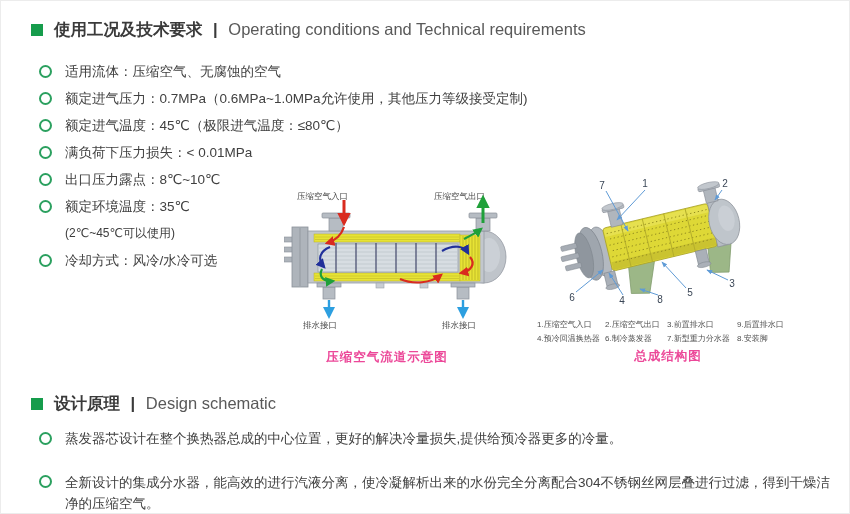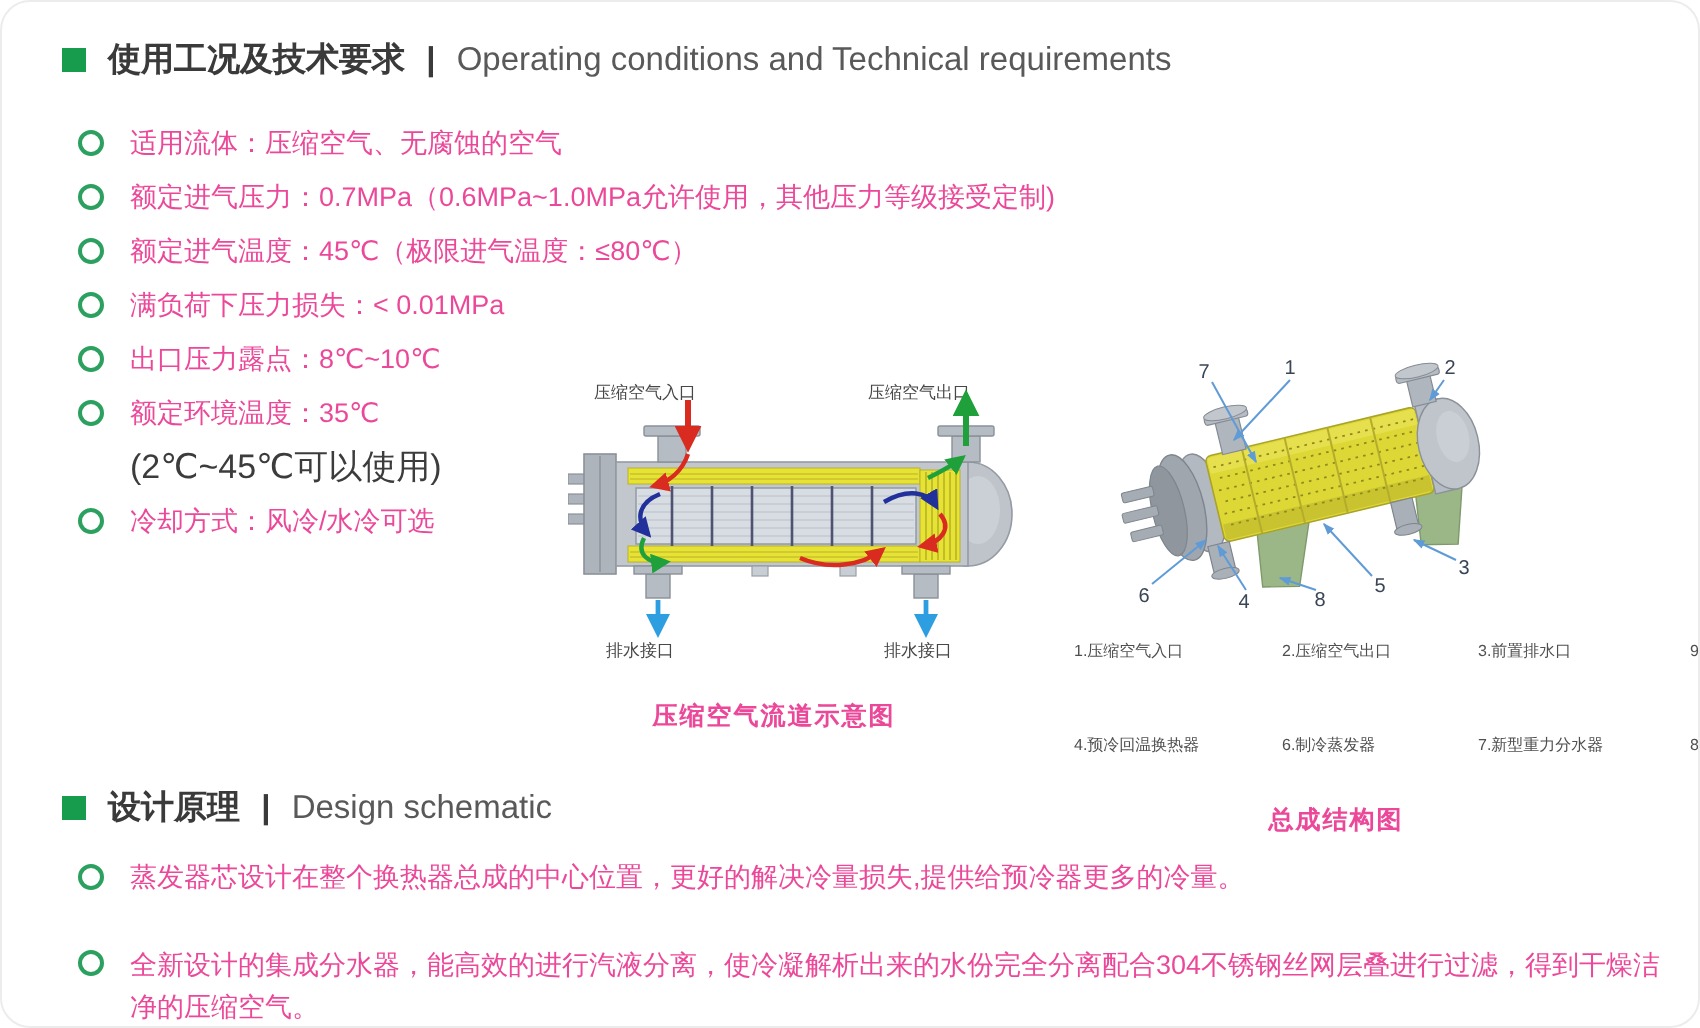--- a/index.html
+++ b/index.html
@@ -1,37 +1,37 @@
 <!DOCTYPE html>
 <html><head>
 <meta charset="utf-8">
 <style>
   html,body{margin:0;padding:0;background:#ffffff;}
   body{width:850px;height:514px;font-family:"Liberation Sans","DejaVu Sans",sans-serif;}
   .page{position:relative;width:848px;height:512px;background:#fff;border:1px solid #ececec;
-        border-radius:15px;overflow:hidden;}
+        border-radius:0;overflow:hidden;}
   
   .sec-header{position:absolute;display:flex;align-items:center;gap:11px;}
   .sec-sq{width:12px;height:12px;background:#169c4c;flex:none;}
   .sec-title{font-size:16.5px;color:#3d3d3d;white-space:nowrap;}
   .t-zh{font-weight:bold;color:#3a3a3a;}
   .t-sep{font-weight:bold;color:#3a3a3a;padding:0 6px;}
   .t-en{color:#595959;}
   
   .blist{position:absolute;}
-  .brow{display:flex;align-items:flex-start;margin-bottom:8px;font-size:13.5px;color:#ec4899;line-height:19px;}
+  .brow{display:flex;align-items:flex-start;margin-bottom:8px;font-size:13.5px;color:#404040;line-height:19px;}
   .ring{width:9px;height:9px;border:2px solid #2ba05f;border-radius:50%;flex:none;margin:3px 13px 0 0;}
-  .bsub{padding-left:26px;margin:-4px 0 8px 0;font-size:17px;color:#3c3c3c;line-height:19px;}
+  .bsub{padding-left:26px;margin:-4px 0 8px 0;font-size:12px;color:#3c3c3c;line-height:19px;}
   
   .fig{position:absolute;}
   .fig-caption{font-weight:bold;font-size:12.5px;color:#ec4899;text-align:center;letter-spacing:1px;}
   .flow-cap{width:250px;margin:13px 0 0 -22px;}
-  .asm-cap{width:262px;margin:24px 0 0 -6px;}
+  .asm-cap{width:262px;margin:4px 0 0 -6px;}
   .legend{display:grid;grid-template-columns:68px 62px 70px 64px;row-gap:3px;
-          margin:4px 0 0 -6px;font-size:8px;color:#4f4f4f;white-space:nowrap;gap:36px;}
+          margin:4px 0 0 -6px;font-size:8px;color:#4f4f4f;white-space:nowrap;}
   .svglabel{font-size:8.5px;fill:#474747;}
   .svgnum{font-size:10px;fill:#3a4656;}
 </style>
 </head>
 <body>
 
 <div class="page">
 
   <div class="sec-header" style="left:30px;top:18px;">
     <div class="sec-sq"></div>

